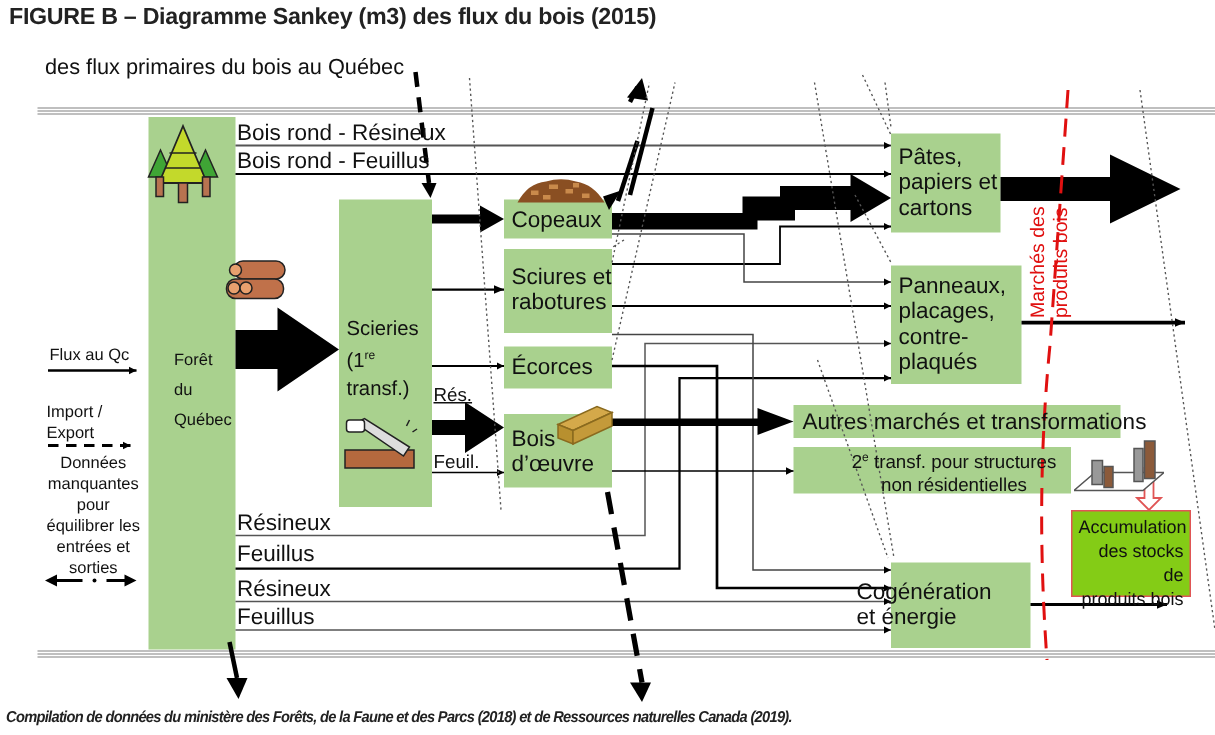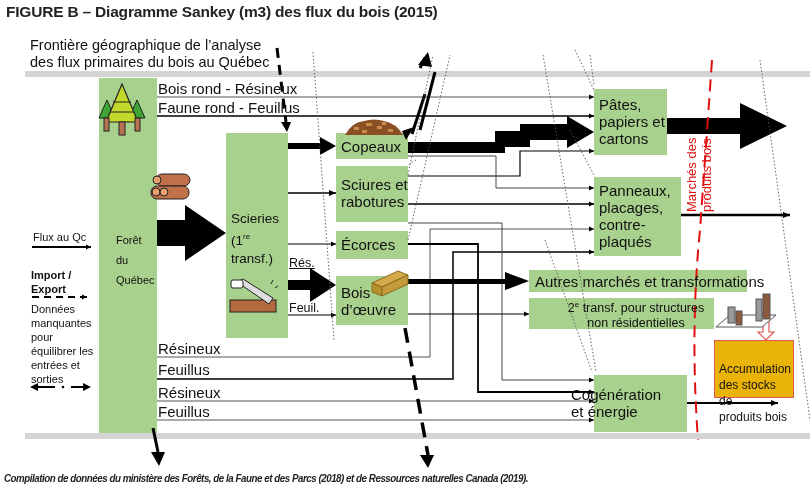--- a/index.html
+++ b/index.html
@@ -5,29 +5,28 @@
   html,body{margin:0;padding:0;background:#fff;}
   body{width:810px;height:490px;position:relative;overflow:hidden;font-family:"Liberation Sans",sans-serif;color:#111;}
   .abs{position:absolute;}
   .title{left:6px;top:3px;font-size:15.5px;font-weight:bold;color:#222;letter-spacing:-0.2px;}
   .frontier{left:30px;top:37px;font-size:14.5px;line-height:17px;color:#111;}
   .box{position:absolute;background:#a9d18e;}
   .lbl{position:absolute;font-size:15px;line-height:17px;color:#111;}
   .lbl-sm{position:absolute;font-size:11px;line-height:14px;color:#111;}
   .caption{left:4px;top:472px;font-size:10.5px;font-style:italic;font-weight:bold;color:#222;letter-spacing:-0.5px;transform:scaleX(0.93);transform-origin:left;white-space:nowrap;}
   svg{position:absolute;left:0;top:0;}
-  .accum{left:714px;top:340px;width:80px;height:58px;border:1.5px solid #e05555;background:#eab308;font-size:12px;line-height:16px;padding:20px 4px;box-sizing:border-box;text-align:left;}
+  .accum{left:714px;top:340px;width:80px;height:58px;border:1.5px solid #e05555;background:#84cc16;font-size:12px;line-height:16px;padding:2px 4px;box-sizing:border-box;text-align:right;}
   .markets{left:690px;top:150px;font-size:13px;line-height:15px;color:#e01010;transform:rotate(-90deg);transform-origin:left top;white-space:nowrap;}
 </style>
 </head>
 <body>
 
 <div class="abs title">FIGURE B – Diagramme Sankey (m3) des flux du bois (2015)</div>
 <div class="abs frontier">
-  <div>Frontière géographique de l’analyse</div>
   <div>des flux primaires du bois au Québec</div>
 </div>
 
 <div class="box" style="left:99px;top:78px;width:58px;height:355px;"></div>
 <div class="box" style="left:226px;top:133px;width:62px;height:205px;"></div>
 <div class="box" style="left:336px;top:133px;width:72px;height:26px;"></div>
 <div class="box" style="left:336px;top:166px;width:72px;height:56px;"></div>
 <div class="box" style="left:336px;top:231px;width:72px;height:28px;"></div>
 <div class="box" style="left:336px;top:276px;width:72px;height:49px;"></div>
 <div class="box" style="left:594px;top:89px;width:73px;height:66px;"></div>
@@ -186,21 +185,21 @@
   <svg width="60" height="36" style="position:static" viewBox="0 0 60 36">
     <path d="M0,34 L14,22 L60,22 L46,34 z" fill="#fff" stroke="#555"></path>
     <rect x="12" y="14" width="7" height="16" fill="#999" stroke="#555"></rect>
     <rect x="20" y="18" width="6" height="14" fill="#8b5a3a" stroke="#555"></rect>
     <rect x="40" y="6" width="6" height="22" fill="#999" stroke="#555"></rect>
     <rect x="47" y="1" width="7" height="25" fill="#8b5a3a" stroke="#555"></rect>
   </svg>
 </div>
 
 <div class="lbl" style="left:158px;top:80px;">Bois rond - Résineux</div>
-<div class="lbl" style="left:158px;top:99px;">Faune rond - Feuillus</div>
+<div class="lbl" style="left:158px;top:99px;">Bois rond - Feuillus</div>
 <div class="lbl" style="left:289px;top:255px;font-size:12.5px;text-decoration:underline;">Rés.</div>
 <div class="lbl" style="left:289px;top:300px;font-size:12.5px;">Feuil.</div>
 <div class="lbl" style="left:158px;top:340px;">Résineux</div>
 <div class="lbl" style="left:158px;top:361px;">Feuillus</div>
 <div class="lbl" style="left:158px;top:384px;">Résineux</div>
 <div class="lbl" style="left:158px;top:403px;">Feuillus</div>
 
 <div class="lbl" style="left:92px;top:230px;font-size:11px;line-height:20px;margin-left:24px;">
   <div>Forêt</div>
   <div>du</div>
@@ -236,25 +235,25 @@
 <div class="lbl" style="left:529px;top:297px;width:214px;text-align:center;font-size:12.5px;line-height:15px;">
   <div><span>2</span><sup style="font-size:8px">e</sup><span> transf. pour structures</span></div>
   <div>non résidentielles</div>
 </div>
 <div class="lbl" style="left:571px;top:386px;">
   <div>Cogénération</div>
   <div>et énergie</div>
 </div>
 
 <div class="lbl-sm" style="left:33px;top:230px;">Flux au Qc</div>
-<div class="lbl-sm" style="left:31px;top:268px;font-weight:bold;">
+<div class="lbl-sm" style="left:31px;top:268px;">
   <div>Import /</div>
   <div>Export</div>
 </div>
-<div class="lbl-sm" style="left:31px;top:302px;">
+<div class="lbl-sm" style="left:31px;top:302px;text-align:center;">
   <div>Données</div>
   <div>manquantes</div>
   <div>pour</div>
   <div>équilibrer les</div>
   <div>entrées et</div>
   <div>sorties</div>
 </div>
 
 <div class="abs markets" style="left:684px;top:212px;">
   <div>Marchés des</div>

